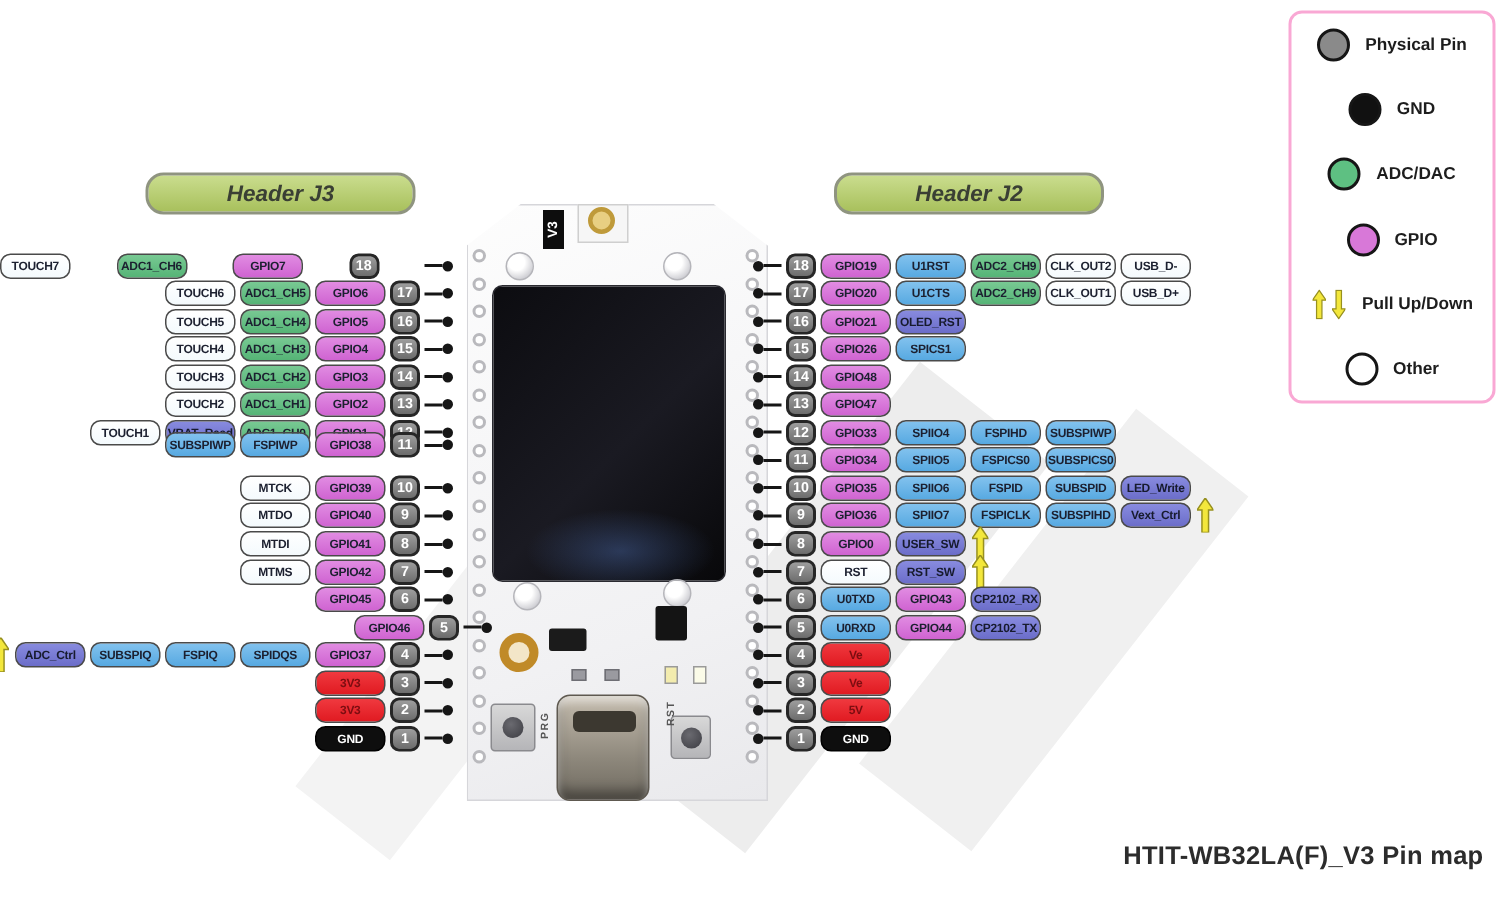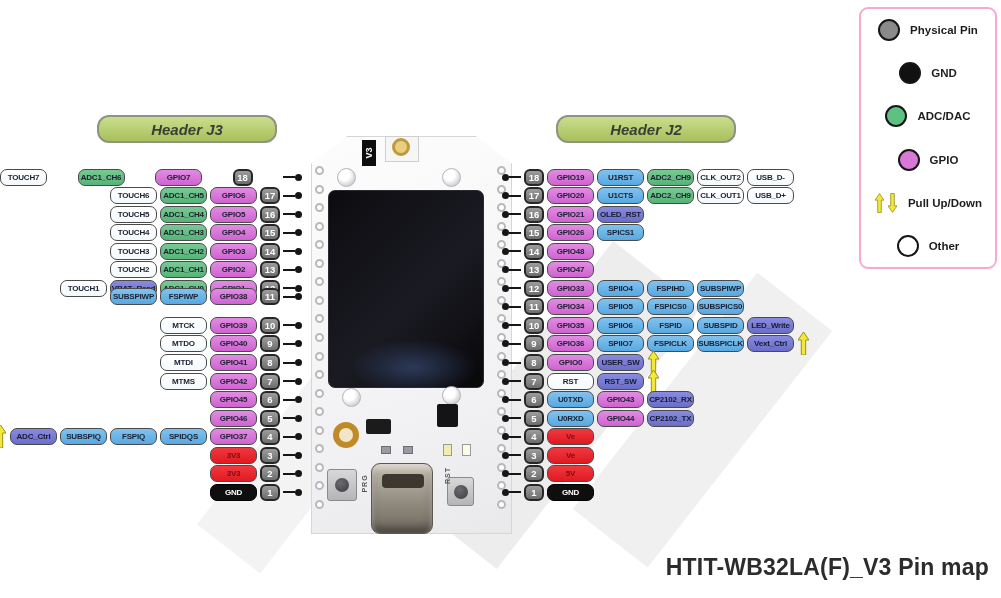--- a/index.html
+++ b/index.html
@@ -86,21 +86,21 @@
     box-shadow:inset 0 4px 6px rgba(255,255,255,.5), inset 0 -6px 8px rgba(0,0,0,.35);}
   .usb .slot{position:absolute;left:10px;top:10px;width:42px;height:14px;border-radius:4px;background:#3c3830;}
   .btn{position:absolute;background:linear-gradient(180deg,#d8d8d8,#b5b5b8);border:1px solid #8a8a8e;
     border-radius:3px;box-sizing:border-box;}
   .btn .cap{position:absolute;left:50%;top:50%;width:14px;height:14px;border-radius:50%;
     background:radial-gradient(circle at 40% 35%,#6a6a70,#3c3c42);transform:translate(-50%,-50%);}
   .btnlabel{position:absolute;font-size:7px;font-weight:bold;color:#555;letter-spacing:1px;}
   .btnlabel.prg{left:44px;top:344px;transform:rotate(-90deg);}
   .btnlabel.rst{left:128px;top:336px;transform:rotate(-90deg);}
 
-  .caption{position:absolute;right:12px;bottom:17px;font-size:23px;font-weight:bold;
+  .caption{position:absolute;right:12px;bottom:17px;font-size:17px;font-weight:bold;
     color:#2c2c2c;z-index:3;letter-spacing:.2px;}
 </style>
 </head>
 <body>
 
 <div class="canvas">
   <div class="wm wm1"></div>
   <div class="wm wm2"></div>
   <div class="wm wm3"></div>
 
@@ -330,21 +330,21 @@
         </span>
       </div>
       <div class="row j3" style="top: 391.1px;">
         <span class="chip gpio">GPIO45</span>
         <span class="pin">6</span>
         <span class="wire">
           <i class="wline"></i>
           <i class="wdot"></i>
         </span>
       </div>
-      <div class="row j3" style="top: 409.65px;">
+      <div class="row j3" style="top: 409.65px; margin-left: 26px;">
         <span class="chip gpio">GPIO46</span>
         <span class="pin">5</span>
         <span class="wire">
           <i class="wline"></i>
           <i class="wdot"></i>
         </span>
       </div>
       <div class="row j3" style="top: 428.2px;">
         <svg width="11" height="23" viewBox="0 0 11 23" class="arr">
           <path d="M5.5 0 L11 8 L7.7 8 L7.7 23 L3.3 23 L3.3 8 L0 8 Z" fill="#f3e73b" stroke="#97901f" stroke-width="1"></path>
@@ -480,21 +480,21 @@
       </div>
       <div class="row j2" style="top: 335.45px;">
         <span class="wire">
           <i class="wdot"></i>
           <i class="wline"></i>
         </span>
         <span class="pin">9</span>
         <span class="chip gpio">GPIO36</span>
         <span class="chip serial">SPIIO7</span>
         <span class="chip serial">FSPICLK</span>
-        <span class="chip serial">SUBSPICLK</span>
+        <span class="chip serial">SUBSPIHD</span>
         <span class="chip conn">Vext_Ctrl</span>
         <svg width="11" height="23" viewBox="0 0 11 23" class="arr">
           <path d="M5.5 0 L11 8 L7.7 8 L7.7 23 L3.3 23 L3.3 8 L0 8 Z" fill="#f3e73b" stroke="#97901f" stroke-width="1"></path>
         </svg>
       </div>
       <div class="row j2" style="top: 354px;">
         <span class="wire">
           <i class="wdot"></i>
           <i class="wline"></i>
         </span>

